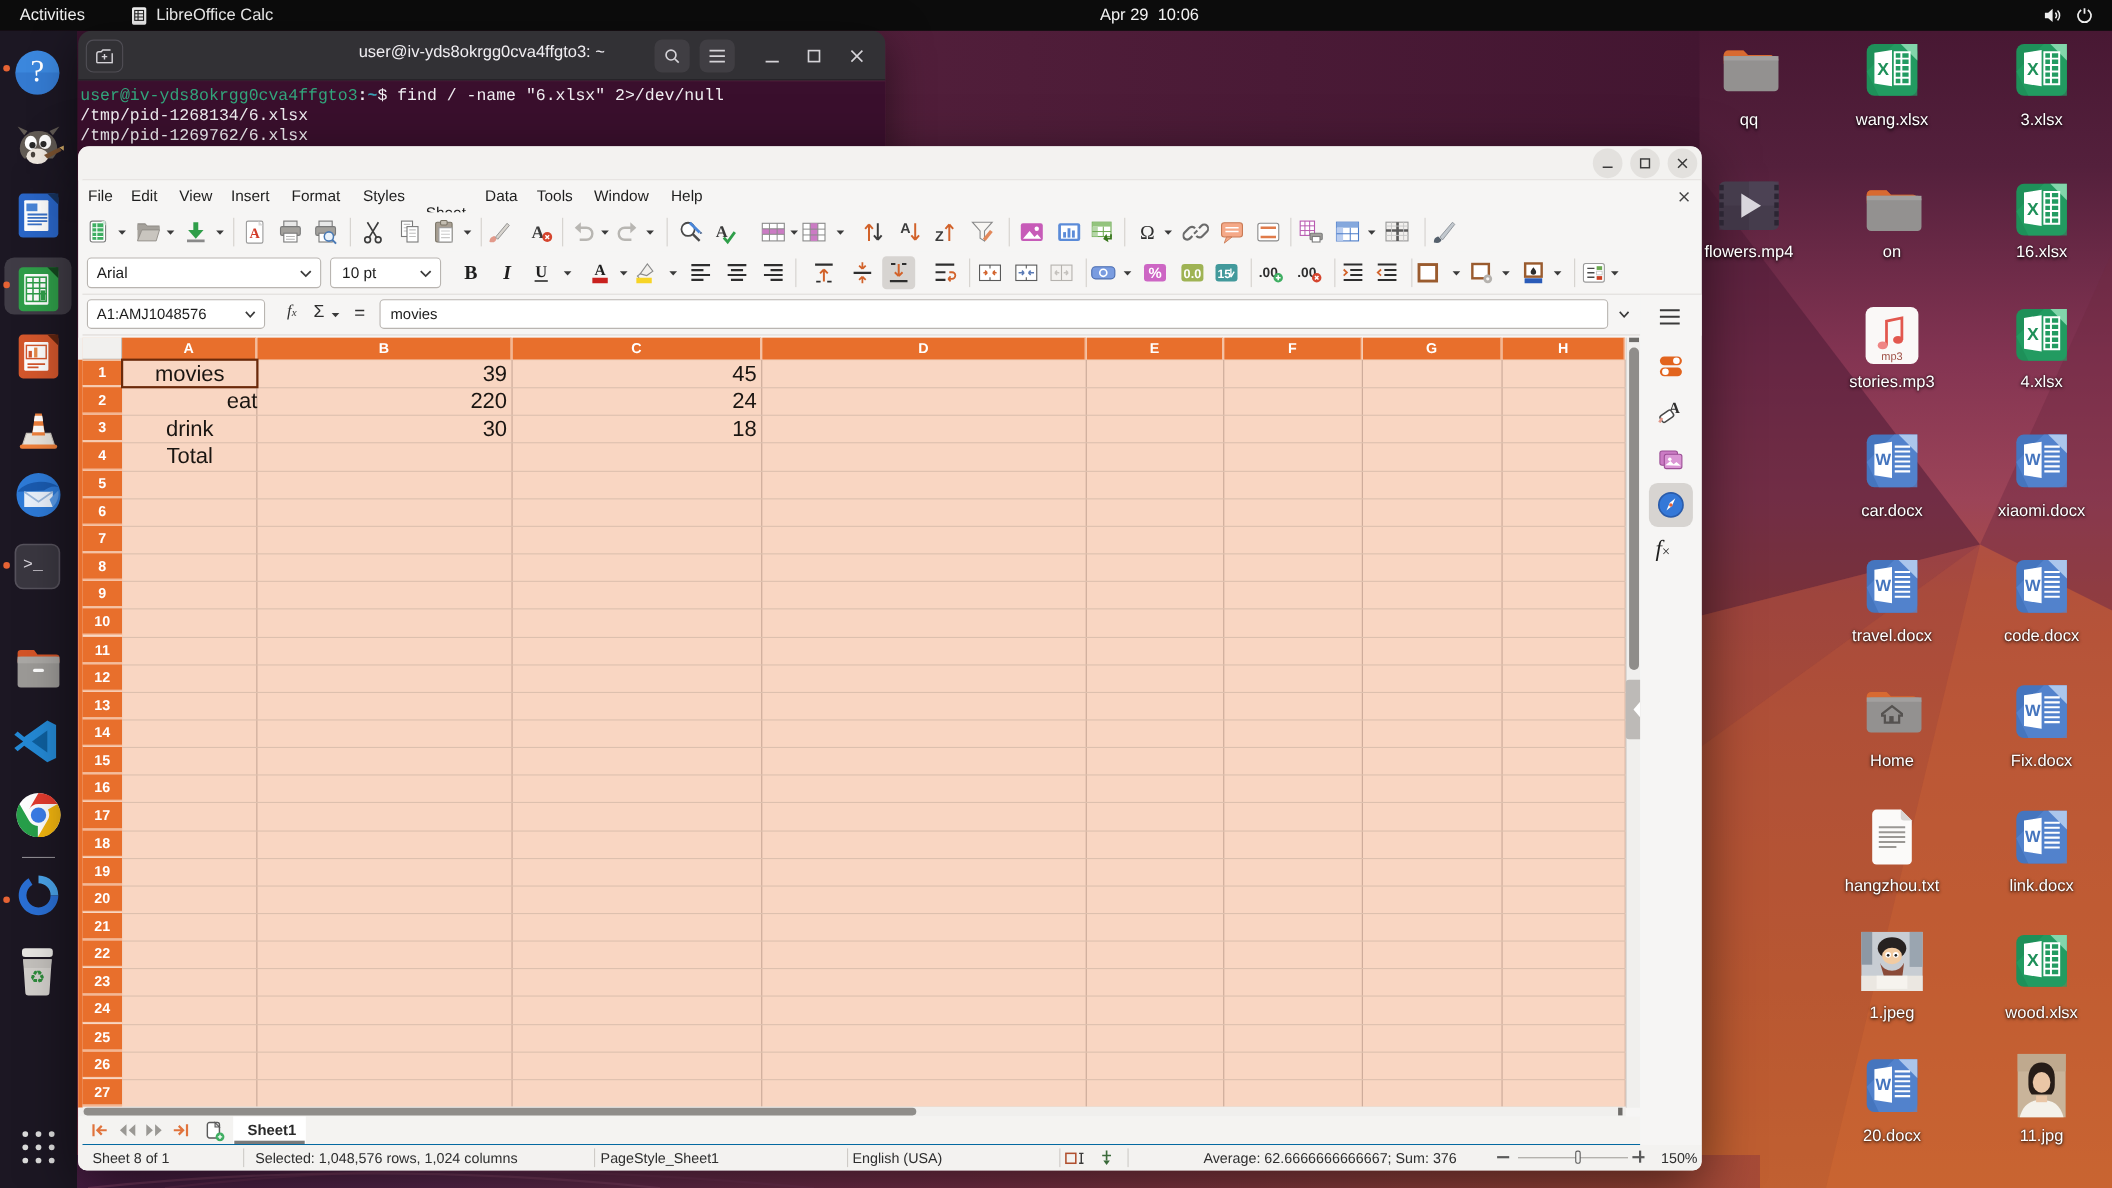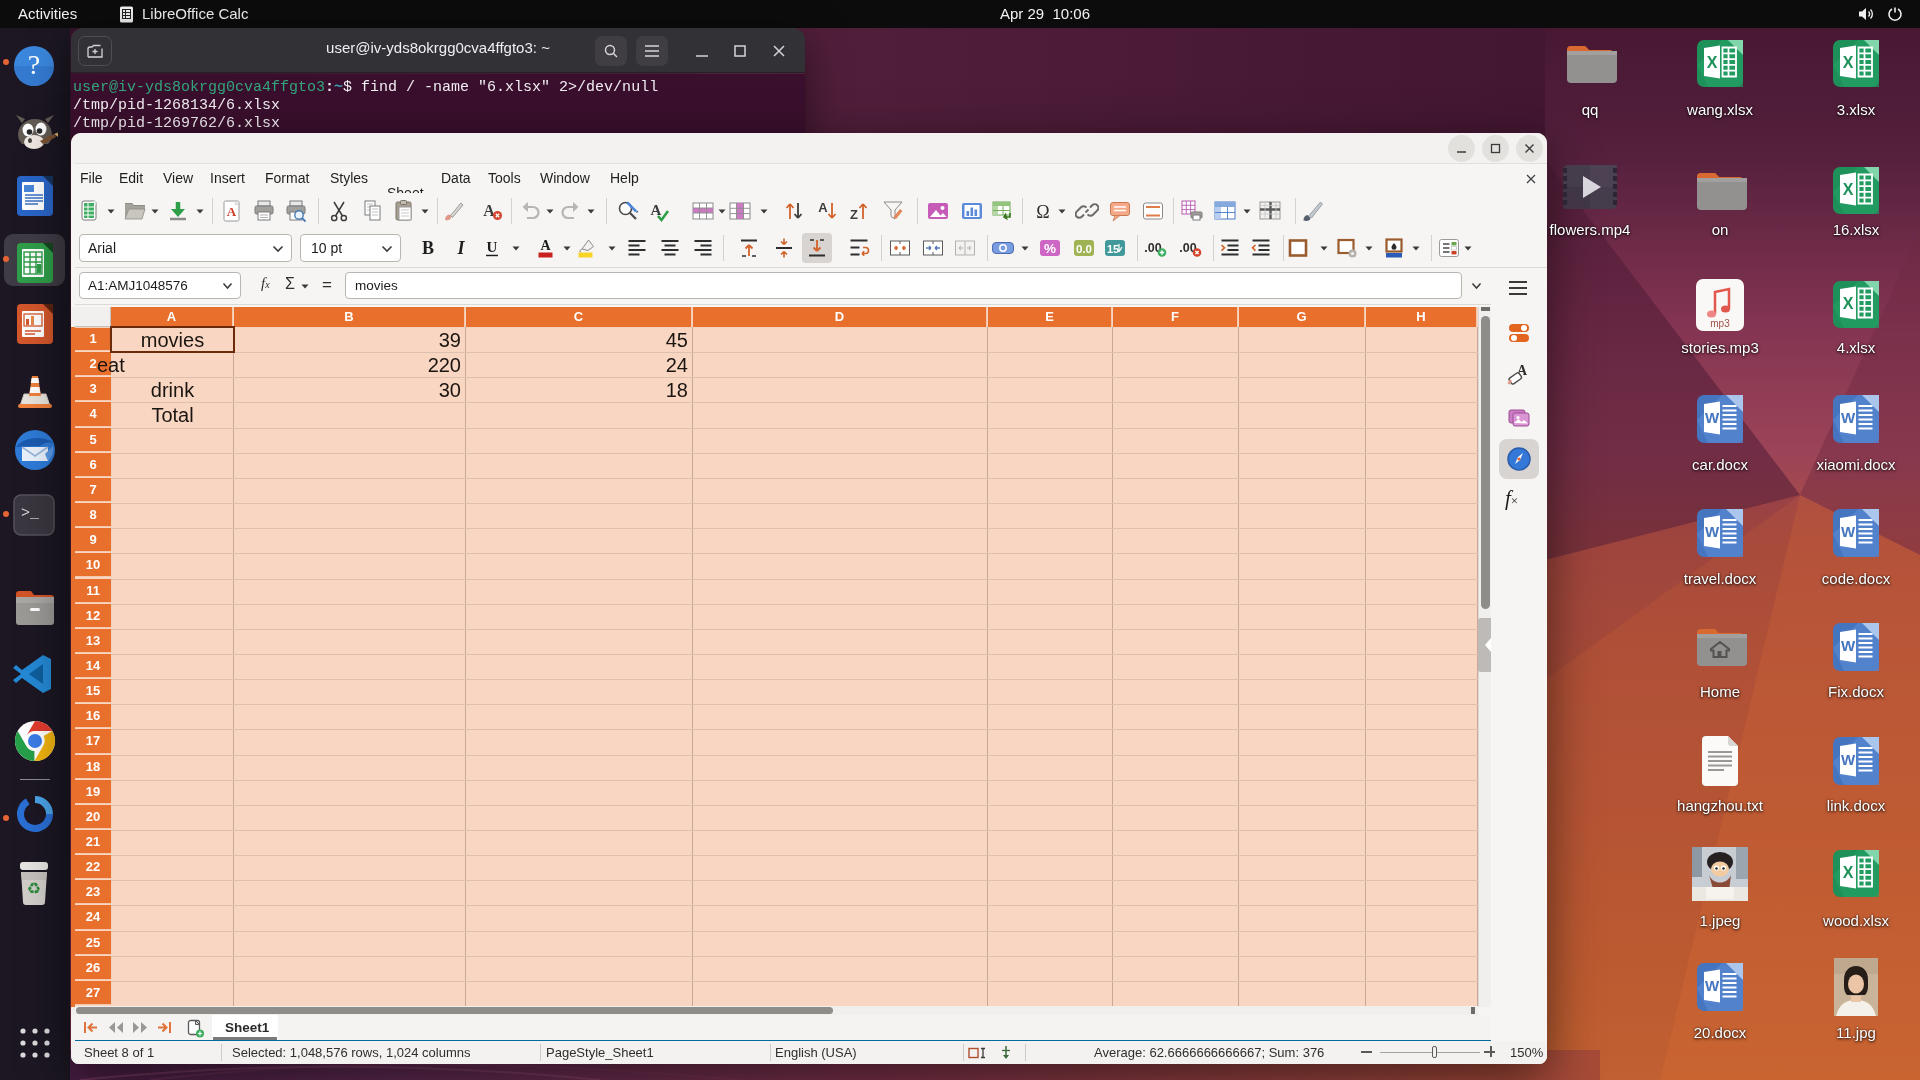--- a/index.html
+++ b/index.html
@@ -708,21 +708,21 @@
         <div class="ab" style="left:36px;top:548.15px;width:1367px;height:1px;background:#ddc0ae"></div>
         <div class="ab" style="left:36px;top:573.30px;width:1367px;height:1px;background:#ddc0ae"></div>
         <div class="ab" style="left:36px;top:598.45px;width:1367px;height:1px;background:#ddc0ae"></div>
         <div class="ab" style="left:36px;top:623.60px;width:1367px;height:1px;background:#ddc0ae"></div>
         <div class="ab" style="left:36px;top:648.75px;width:1367px;height:1px;background:#ddc0ae"></div>
         <div class="ab" style="left:36px;top:673.90px;width:1367px;height:1px;background:#ddc0ae"></div>
         <div class="ab" style="left:36px;top:699.05px;width:1367px;height:1px;background:#ddc0ae"></div>
         <div class="ab" style="left:36px;top:22.00px;width:123px;text-align:center;font-size:20px;color:#1a1511;height:22px;line-height:22px">movies</div>
         <div class="ab" style="left:159px;top:22.00px;width:227px;text-align:right;font-size:20px;color:#1a1511;height:22px;line-height:22px">39</div>
         <div class="ab" style="left:391px;top:22.00px;width:222px;text-align:right;font-size:20px;color:#1a1511;height:22px;line-height:22px">45</div>
-        <div class="ab" style="left:22px;top:47.15px;width:123px;text-align:left;font-size:20px;color:#1a1511;height:36px;line-height:22px">eat</div>
+        <div class="ab" style="left:36px;top:47.15px;width:123px;text-align:right;font-size:20px;color:#1a1511;height:36px;line-height:22px">eat</div>
         <div class="ab" style="left:159px;top:47.15px;width:227px;text-align:right;font-size:20px;color:#1a1511;height:22px;line-height:22px">220</div>
         <div class="ab" style="left:391px;top:47.15px;width:222px;text-align:right;font-size:20px;color:#1a1511;height:22px;line-height:22px">24</div>
         <div class="ab" style="left:36px;top:72.30px;width:123px;text-align:center;font-size:20px;color:#1a1511;height:22px;line-height:22px">drink</div>
         <div class="ab" style="left:159px;top:72.30px;width:227px;text-align:right;font-size:20px;color:#1a1511;height:22px;line-height:22px">30</div>
         <div class="ab" style="left:391px;top:72.30px;width:222px;text-align:right;font-size:20px;color:#1a1511;height:22px;line-height:22px">18</div>
         <div class="ab" style="left:36px;top:97.45px;width:123px;text-align:center;font-size:20px;color:#1a1511;height:22px;line-height:22px">Total</div>
         <div class="ab" style="left:35px;top:19px;width:125px;height:27px;border:2px solid #6b2a0a"></div>
       </div>
       <div class="ab" style="left:1403px;top:174px;width:13px;height:700px;background:#f0efed;border-left:1px solid #dad7d4">
 <div class="ab" style="left:2px;top:0;width:9px;height:4px;background:#6f6d6a"></div>

